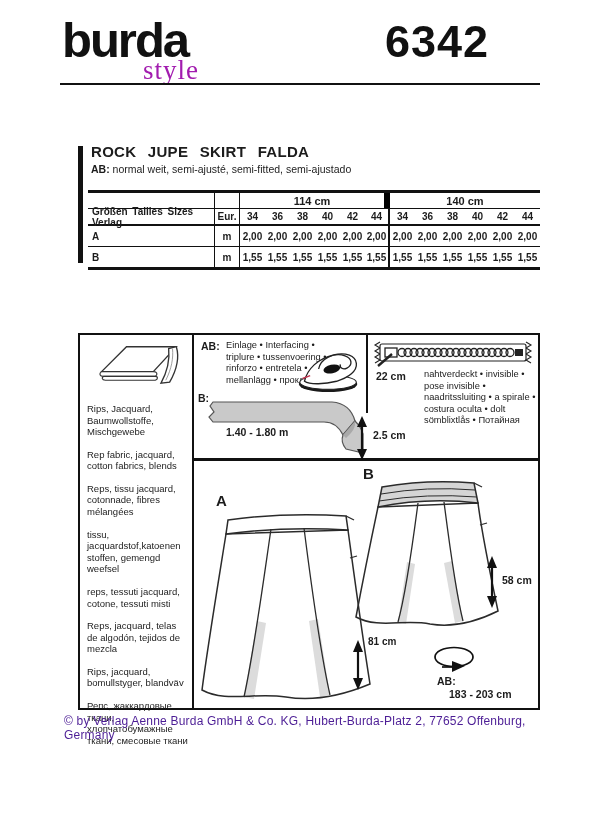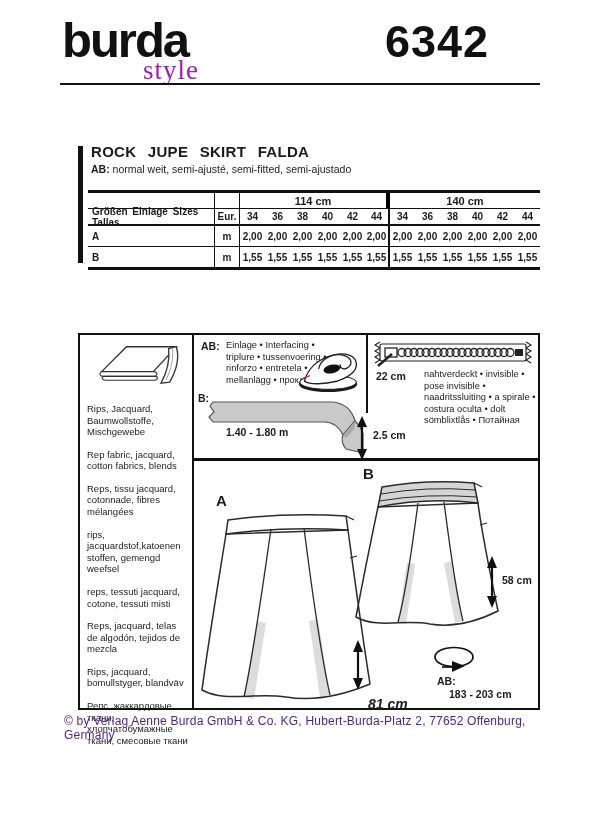--- a/index.html
+++ b/index.html
@@ -28,21 +28,21 @@
   .trow { display:flex; }
   .trow.hdr1 { height:16px; border-bottom:1px solid #111; }
   .trow.hdr2 { height:17px; border-bottom:2px solid #111; }
   .trow.ra   { height:21px; border-bottom:1px solid #111; }
   .trow.rb   { height:20px; }
   .c { display:flex; align-items:center; justify-content:center; font-size:10px; }
   .c.label { width:127px; justify-content:flex-start; padding-left:4px; border-right:1px solid #111; word-spacing:2px; }
   .c.eur   { width:25px;  border-right:1px solid #111; }
   .c.v     { width:25px; }
   .c.gd    { border-right:2px solid #111; }
-  .c.grp   { width:150px; font-size:11px; border-right:4px solid #000000; }
+  .c.grp   { width:150px; font-size:11px; border-right:6px solid #000000; }
   .c.grp2  { width:150px; font-size:11px; }
 
   
   .lower-frame { position:absolute; left:78px; top:333px; width:462px; height:377px;
                  border:2px solid #111; }
   .div-left   { position:absolute; left:192px; top:333px; width:2px; height:377px; background:#111; }
   .div-horiz  { position:absolute; left:194px; top:458px; width:346px; height:3px; background:#111; }
   .div-zip    { position:absolute; left:366px; top:335px; width:2px; height:78px; background:#111; }
 
   
@@ -65,21 +65,21 @@
   .zipper-wrap { position:absolute; left:372px; top:339px; }
   .zip-len { position:absolute; left:376px; top:370px; }
   .zip-text { position:absolute; left:424px; top:369px; width:114px; font-size:9.3px; line-height:1.25; }
 
   
   .view-a-label { position:absolute; left:216px; top:492px; font-size:15px; font-weight:700; }
   .view-b-label { position:absolute; left:363px; top:465px; font-size:15px; font-weight:700; }
   .skirt-a-wrap { position:absolute; left:196px; top:506px; }
   .skirt-b-wrap { position:absolute; left:352px; top:477px; }
   .arrow-a { position:absolute; left:351px; top:640px; }
-  .len-a { position:absolute; left:368px; top:696px; font-weight:700; font-size:14px;font-style:italic; }
+  .len-a { position:absolute; left:368px; top:636px; font-weight:700; font-size:10px; }
   .arrow-b { position:absolute; left:485px; top:556px; }
   .len-b { position:absolute; left:502px; top:574px; font-weight:700; font-size:10.5px; }
   .circ-wrap { position:absolute; left:432px; top:646px; }
   .circ-label { position:absolute; left:437px; top:675px; font-weight:700; font-size:10.5px; }
   .circ-value { position:absolute; left:449px; top:688px; font-weight:700; font-size:10.5px; }
 
   
   .footer { position:absolute; left:64px; top:714px; width:476px; font-size:12px; color:#4c1d95;
             letter-spacing:.2px; }
 </style>
@@ -101,21 +101,21 @@
   </div>
 
   <div class="stable">
     <div class="trow hdr1">
       <div class="c label"></div>
       <div class="c eur"></div>
       <div class="c grp">114 cm</div>
       <div class="c grp2">140 cm</div>
     </div>
     <div class="trow hdr2">
-      <div class="c label">Größen Einlage Sizes Tallas</div>
+      <div class="c label">Größen Tailles Sizes Verlag</div>
       <div class="c eur">Eur.</div>
       <div class="c v">34</div>
       <div class="c v">36</div>
       <div class="c v">38</div>
       <div class="c v">40</div>
       <div class="c v">42</div>
       <div class="c v gd">44</div>
       <div class="c v">34</div>
       <div class="c v">36</div>
       <div class="c v">38</div>
@@ -168,21 +168,21 @@
         <path d="M10,33 L36,7 L88,7 L64,33 Z" fill="#fff" stroke="#333" stroke-width="1.4"></path>
         <path d="M10,33 L64,33 C68,33 69,36 66,38 L12,38 C8,38 7,35 10,33 Z" fill="#fff" stroke="#333" stroke-width="1.2"></path>
         <path d="M12,38 L66,38 C69,38 69,41 66,42 L14,42 C10,42 10,39 12,38 Z" fill="#fff" stroke="#333" stroke-width="1.2"></path>
         <path d="M88,7 C91,17 89,30 81,44 L72,45 C79,32 81,18 80,9 Z" fill="#fff" stroke="#333" stroke-width="1.4"></path>
         <path d="M84,9 C85,19 83,30 77,42" fill="none" stroke="#999" stroke-width="1"></path>
       </svg>
     </div>
     <div class="fabric-lang">Rips, Jacquard, Baumwollstoffe, Mischgewebe</div>
     <div class="fabric-lang">Rep fabric, jacquard, cotton fabrics, blends</div>
     <div class="fabric-lang">Reps, tissu jacquard, cotonnade, fibres mélangées</div>
-    <div class="fabric-lang">rips, jacquardstof,katoenen stoffen, gemengd weefsel</div>
+    <div class="fabric-lang">tissu, jacquardstof,katoenen stoffen, gemengd weefsel</div>
     <div class="fabric-lang">reps, tessuti jacquard, cotone, tessuti misti</div>
     <div class="fabric-lang">Reps, jacquard, telas de algodón, tejidos de mezcla</div>
     <div class="fabric-lang">Rips, jacquard, bomullstyger, blandväv</div>
     <div class="fabric-lang">Репс, жаккардовые ткани, хлопчатобумажные ткани, смесовые ткани</div>
   </div>
 
   <div class="ab-label lbl-b">AB:</div>
   <div class="interfacing-text">Einlage • Interfacing • triplure • tussenvoering • rinforzo • entretela • mellanlägg • прокладка</div>
   <div class="iron-wrap">
     <svg width="66" height="52" viewBox="0 0 70 54">

